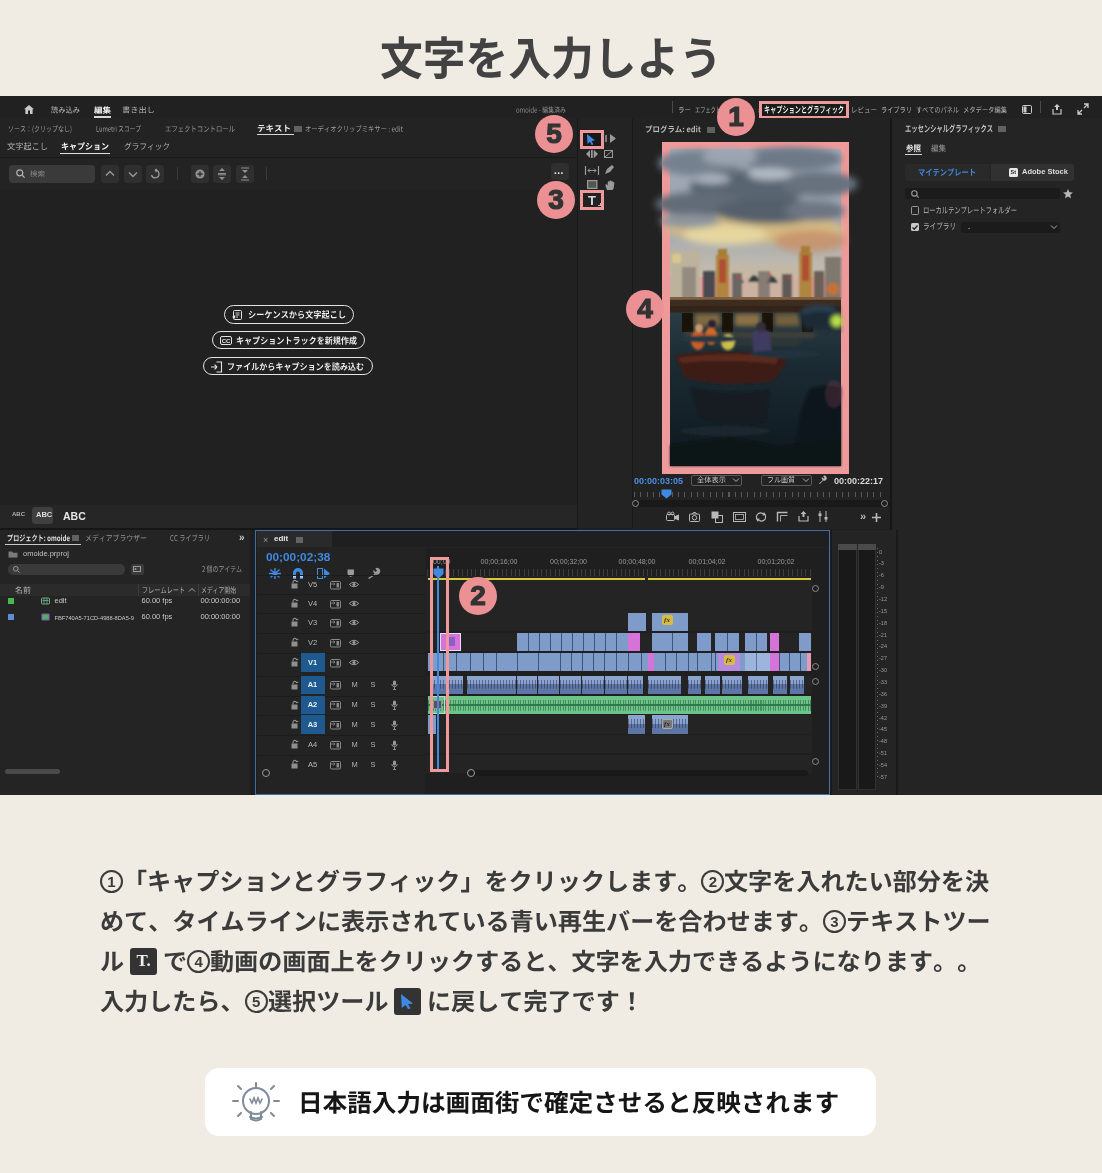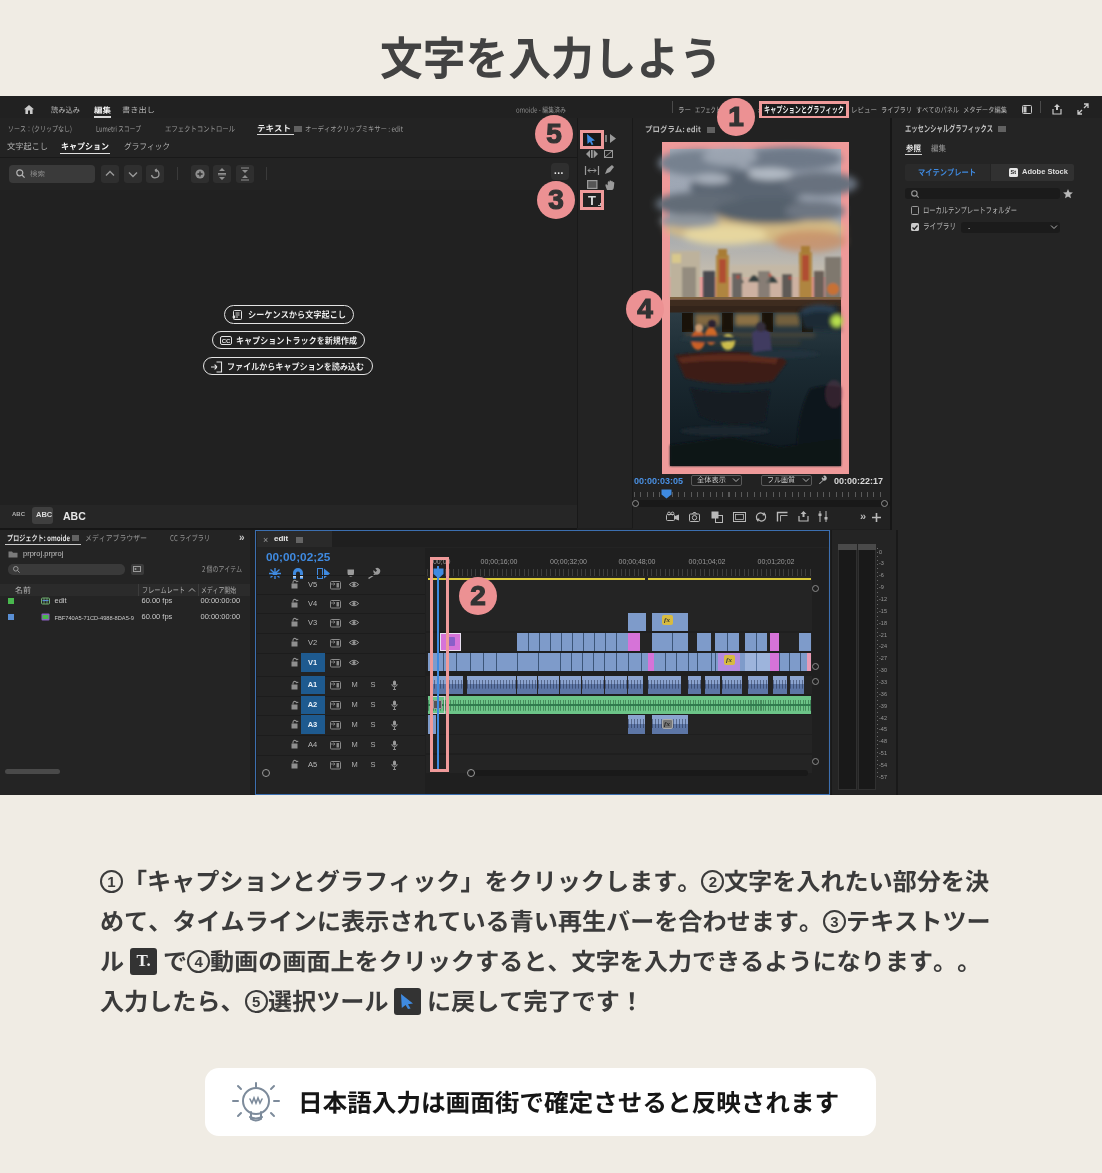--- a/index.html
+++ b/index.html
@@ -765,21 +765,21 @@
           <use href="#g52" x="2500"></use>
           <use href="#g53" x="3500"></use>
           <use href="#g28" x="4500"></use>
           <use href="#g54" x="5500"></use>
         </g>
       </svg></div>
     <div style="position:absolute;left:239px;top:441.5px;font:bold 10px 'Liberation Sans',sans-serif;color:#c9c9c9;letter-spacing:0px;line-height:0;white-space:nowrap;"><span style="vertical-align:middle">»</span></div>
     <svg style="position:absolute;left:8px;top:454px;overflow:visible;" width="10" height="8" viewBox="0 0 10 8">
       <path d="M0.5 1.5 H4 L5 2.8 H9.5 V7.5 H0.5 Z" fill="#7a7a7a"></path>
     </svg>
-    <div style="position:absolute;left:23px;top:457.5px;font:normal 7.5px 'Liberation Sans',sans-serif;color:#c2c2c2;letter-spacing:0px;line-height:0;white-space:nowrap;"><span style="vertical-align:middle">prproj.prproj</span></div>
+    <div style="position:absolute;left:23px;top:457.5px;font:normal 7.5px 'Liberation Sans',sans-serif;color:#c2c2c2;letter-spacing:0px;line-height:0;white-space:nowrap;"><span style="vertical-align:middle">omoide.prproj</span></div>
     <div style="position:absolute;left:7.5px;top:467.5px;width:117px;height:11px;background:#3a3a3a;border-radius:5px"></div>
     <svg style="position:absolute;left:12.5px;top:469.79999999999995px;overflow:visible;" width="7" height="7" viewBox="0 0 7 7">
       <circle cx="2.8" cy="2.8" r="2.3" fill="none" stroke="#9a9a9a"></circle>
       <path d="M4.5 4.5 L6.6 6.6" stroke="#9a9a9a"></path>
     </svg>
     <div style="position:absolute;left:130.5px;top:467.5px;width:13px;height:11px;background:#3a3a3a;border-radius:2px">
       <svg style="position:absolute;left:2.5px;top:2.5px;overflow:visible;position:absolute" width="8" height="6" viewBox="0 0 8 6">
         <rect x="0.5" y="0.5" width="7" height="5" fill="none" stroke="#9a9a9a"></rect>
         <circle cx="2.5" cy="3" r="1" fill="#9a9a9a"></circle>
       </svg>
@@ -876,21 +876,21 @@
     <div style="position:absolute;left:877px;top:452px;width:1px;height:232px;background:repeating-linear-gradient(to bottom,#6a6a6a 0 1px,transparent 1px 4px)"></div>
     <div style="position:absolute;left:255px;top:433.5px;width:575px;height:265px;background:#1e1e1e;border:1.5px solid #3c6fb0"></div>
     <div style="position:absolute;left:256.5px;top:435px;width:572px;height:16px;background:#1f1f1f"></div>
     <div style="position:absolute;left:256.5px;top:435px;width:75px;height:16px;background:#2a2a2a"></div>
     <div style="position:absolute;left:263px;top:443px;font:normal 9px 'Liberation Sans',sans-serif;color:#999;letter-spacing:0px;line-height:0;white-space:nowrap;"><span style="vertical-align:middle">×</span></div>
     <div style="position:absolute;left:274px;top:443px;font:bold 8px 'Liberation Sans',sans-serif;color:#e8e8e8;letter-spacing:0px;line-height:0;white-space:nowrap;"><span style="vertical-align:middle">edit</span></div>
     <svg style="position:absolute;left:296px;top:440.5px;overflow:visible;" width="7" height="6" viewBox="0 0 7 6">
       <path d="M0 1 H7 M0 3 H7 M0 5 H7" stroke="#9f9f9f" stroke-width="1"></path>
     </svg>
     <div style="position:absolute;left:256.5px;top:451px;width:572px;height:246.5px;background:#232323"></div>
-    <div style="position:absolute;left:266px;top:460px;font:bold 11.8px 'Liberation Sans',sans-serif;color:#3f8ae0;letter-spacing:0px;line-height:0;white-space:nowrap;"><span style="vertical-align:middle">00;00;02;25</span></div>
+    <div style="position:absolute;left:266px;top:460px;font:bold 11.8px 'Liberation Sans',sans-serif;color:#3f8ae0;letter-spacing:0px;line-height:0;white-space:nowrap;"><span style="vertical-align:middle">00;00;02;38</span></div>
     <svg style="position:absolute;left:269px;top:471.5px;overflow:visible;" width="12" height="11" viewBox="0 0 12 11">
       <path d="M6 0 V11 M0 5.5 H12 M1.5 1.5 L10.5 9.5 M10.5 1.5 L1.5 9.5" stroke="#3f8ae0" stroke-width="1.4"></path>
     </svg>
     <svg style="position:absolute;left:292px;top:472.5px;overflow:visible;" width="12" height="10" viewBox="0 0 12 10">
       <path d="M1 10 V4 A5 5 0 0 1 11 4 V10 H8 V4.5 A2 2 0 0 0 4 4.5 V10 Z" fill="#3f8ae0"></path>
       <rect x="1" y="7" width="3" height="1.6" fill="#bcd4f0"></rect>
       <rect x="8" y="7" width="3" height="1.6" fill="#bcd4f0"></rect>
     </svg>
     <svg style="position:absolute;left:316.5px;top:471.5px;overflow:visible;" width="13.5" height="11" viewBox="0 0 13.5 11">
       <rect x="0.5" y="0.5" width="5" height="10" fill="none" stroke="#3f8ae0"></rect>

